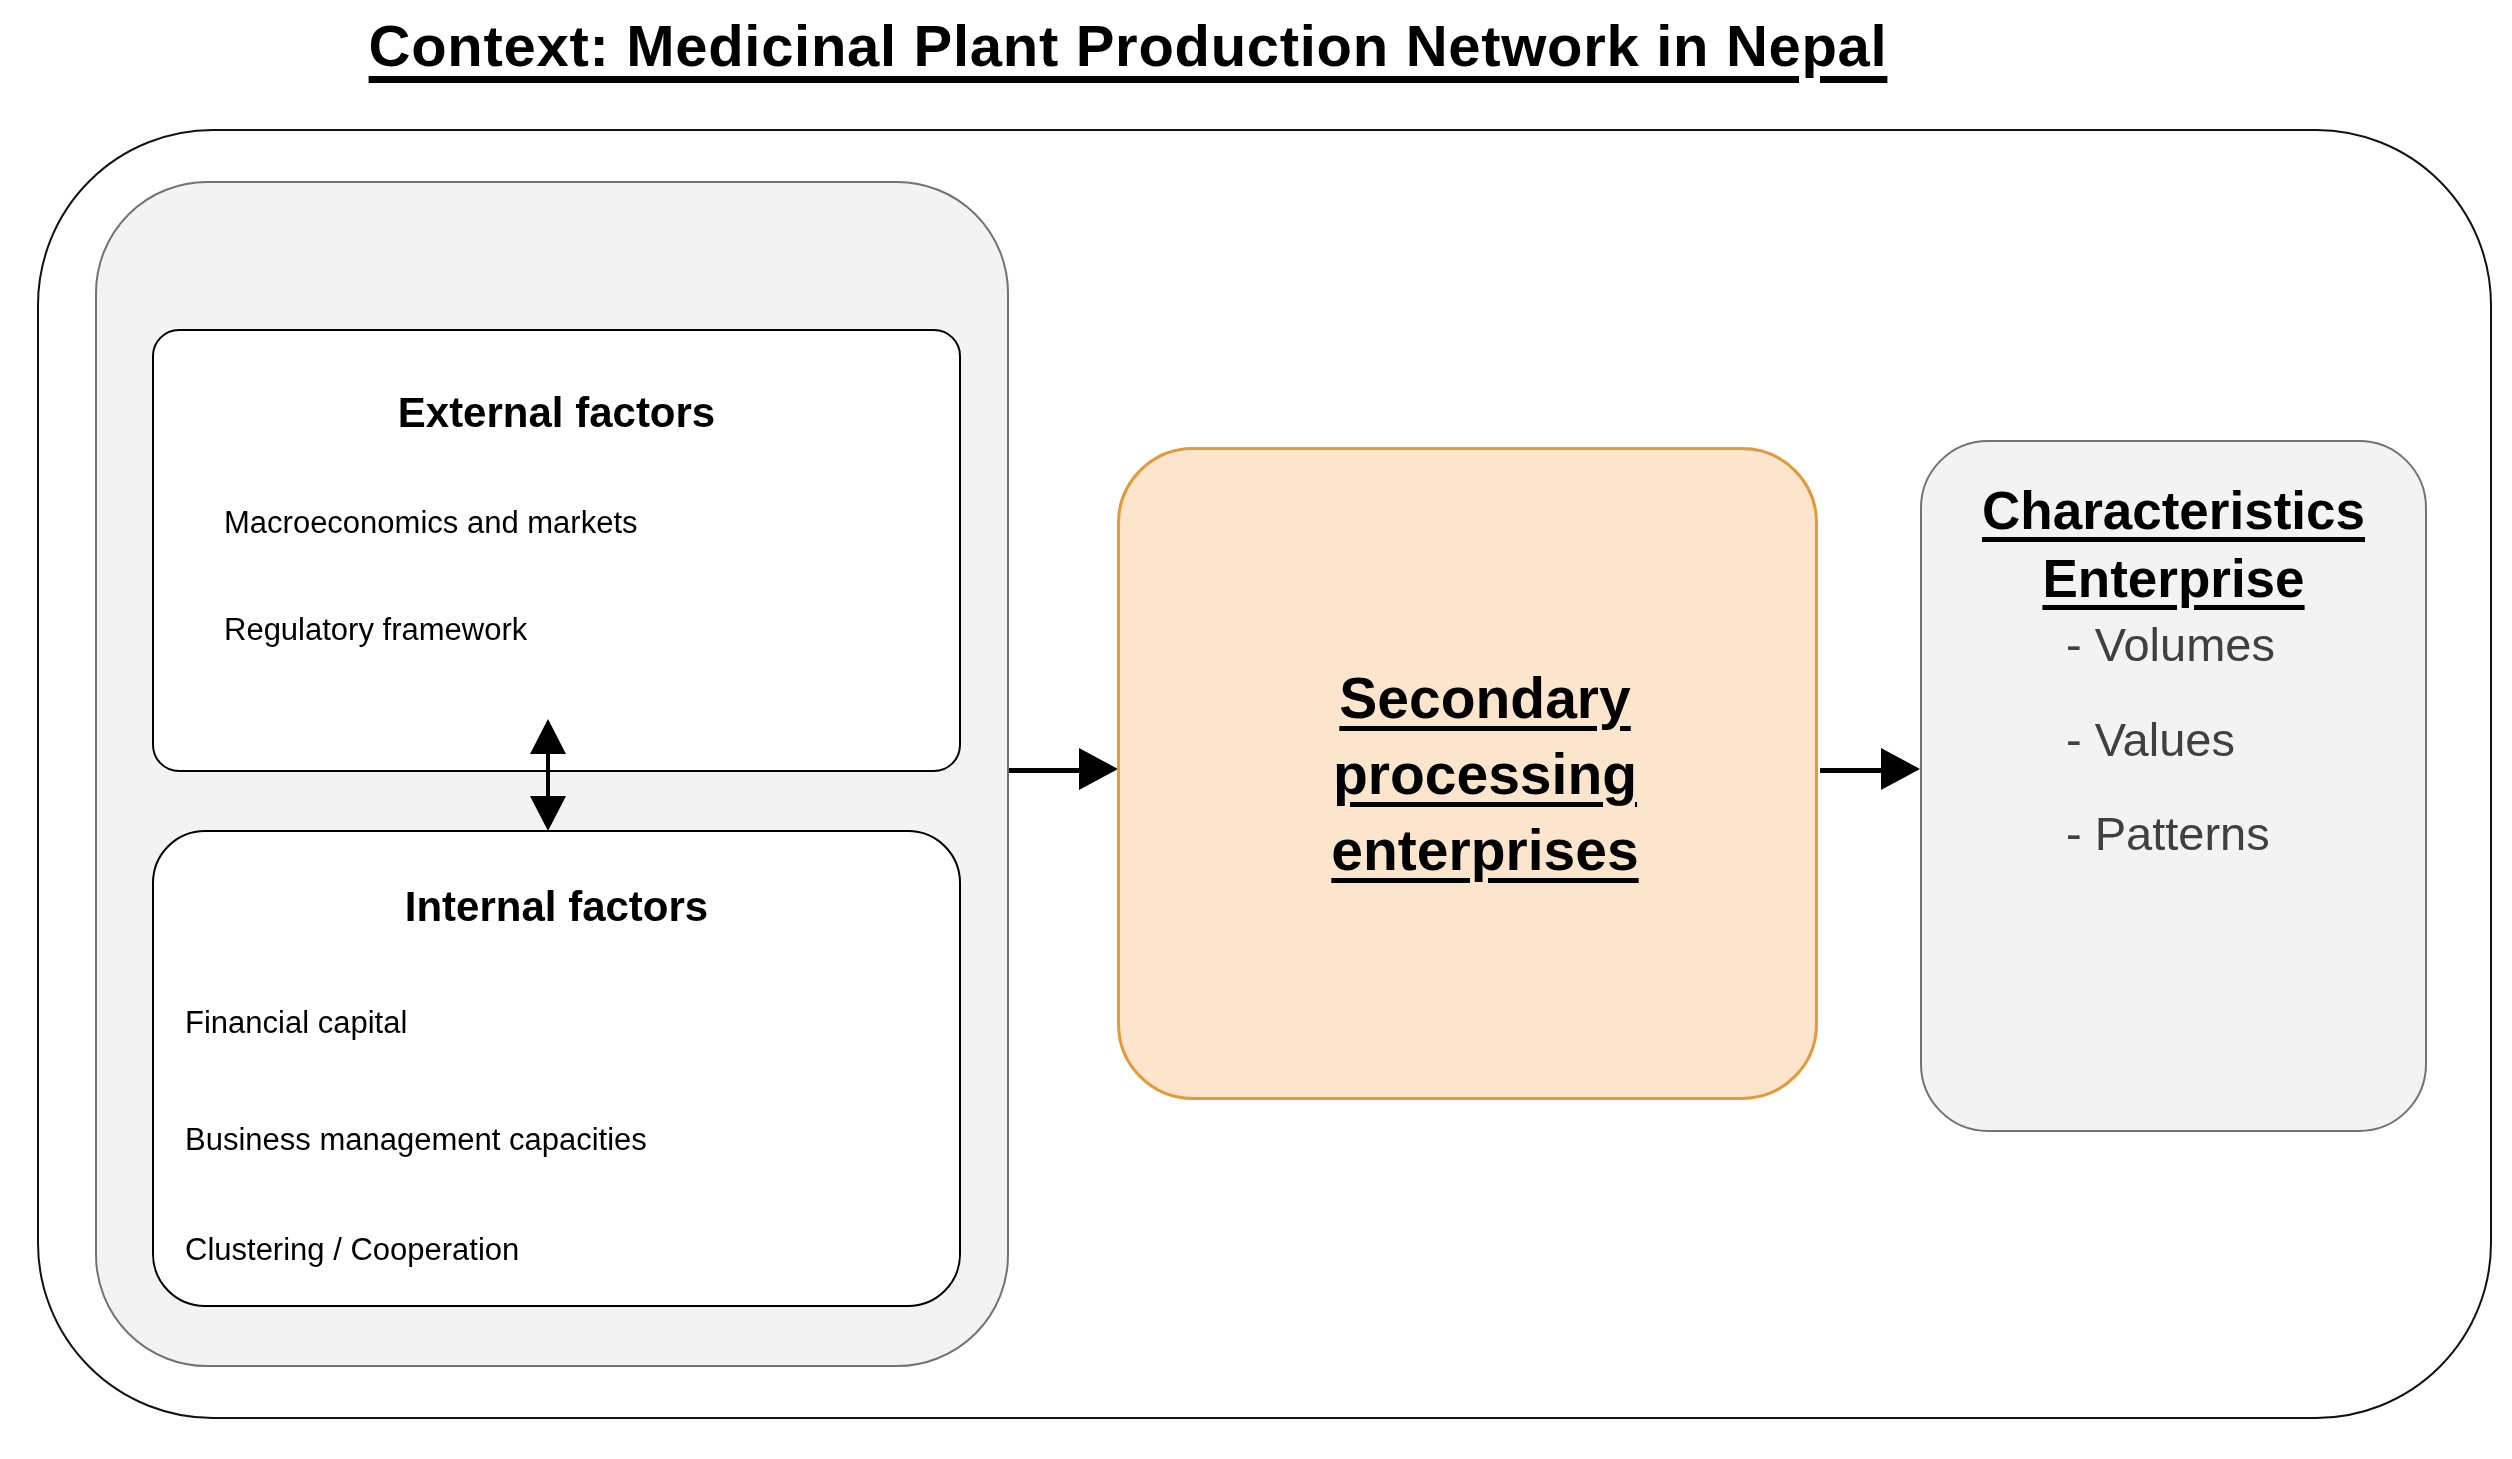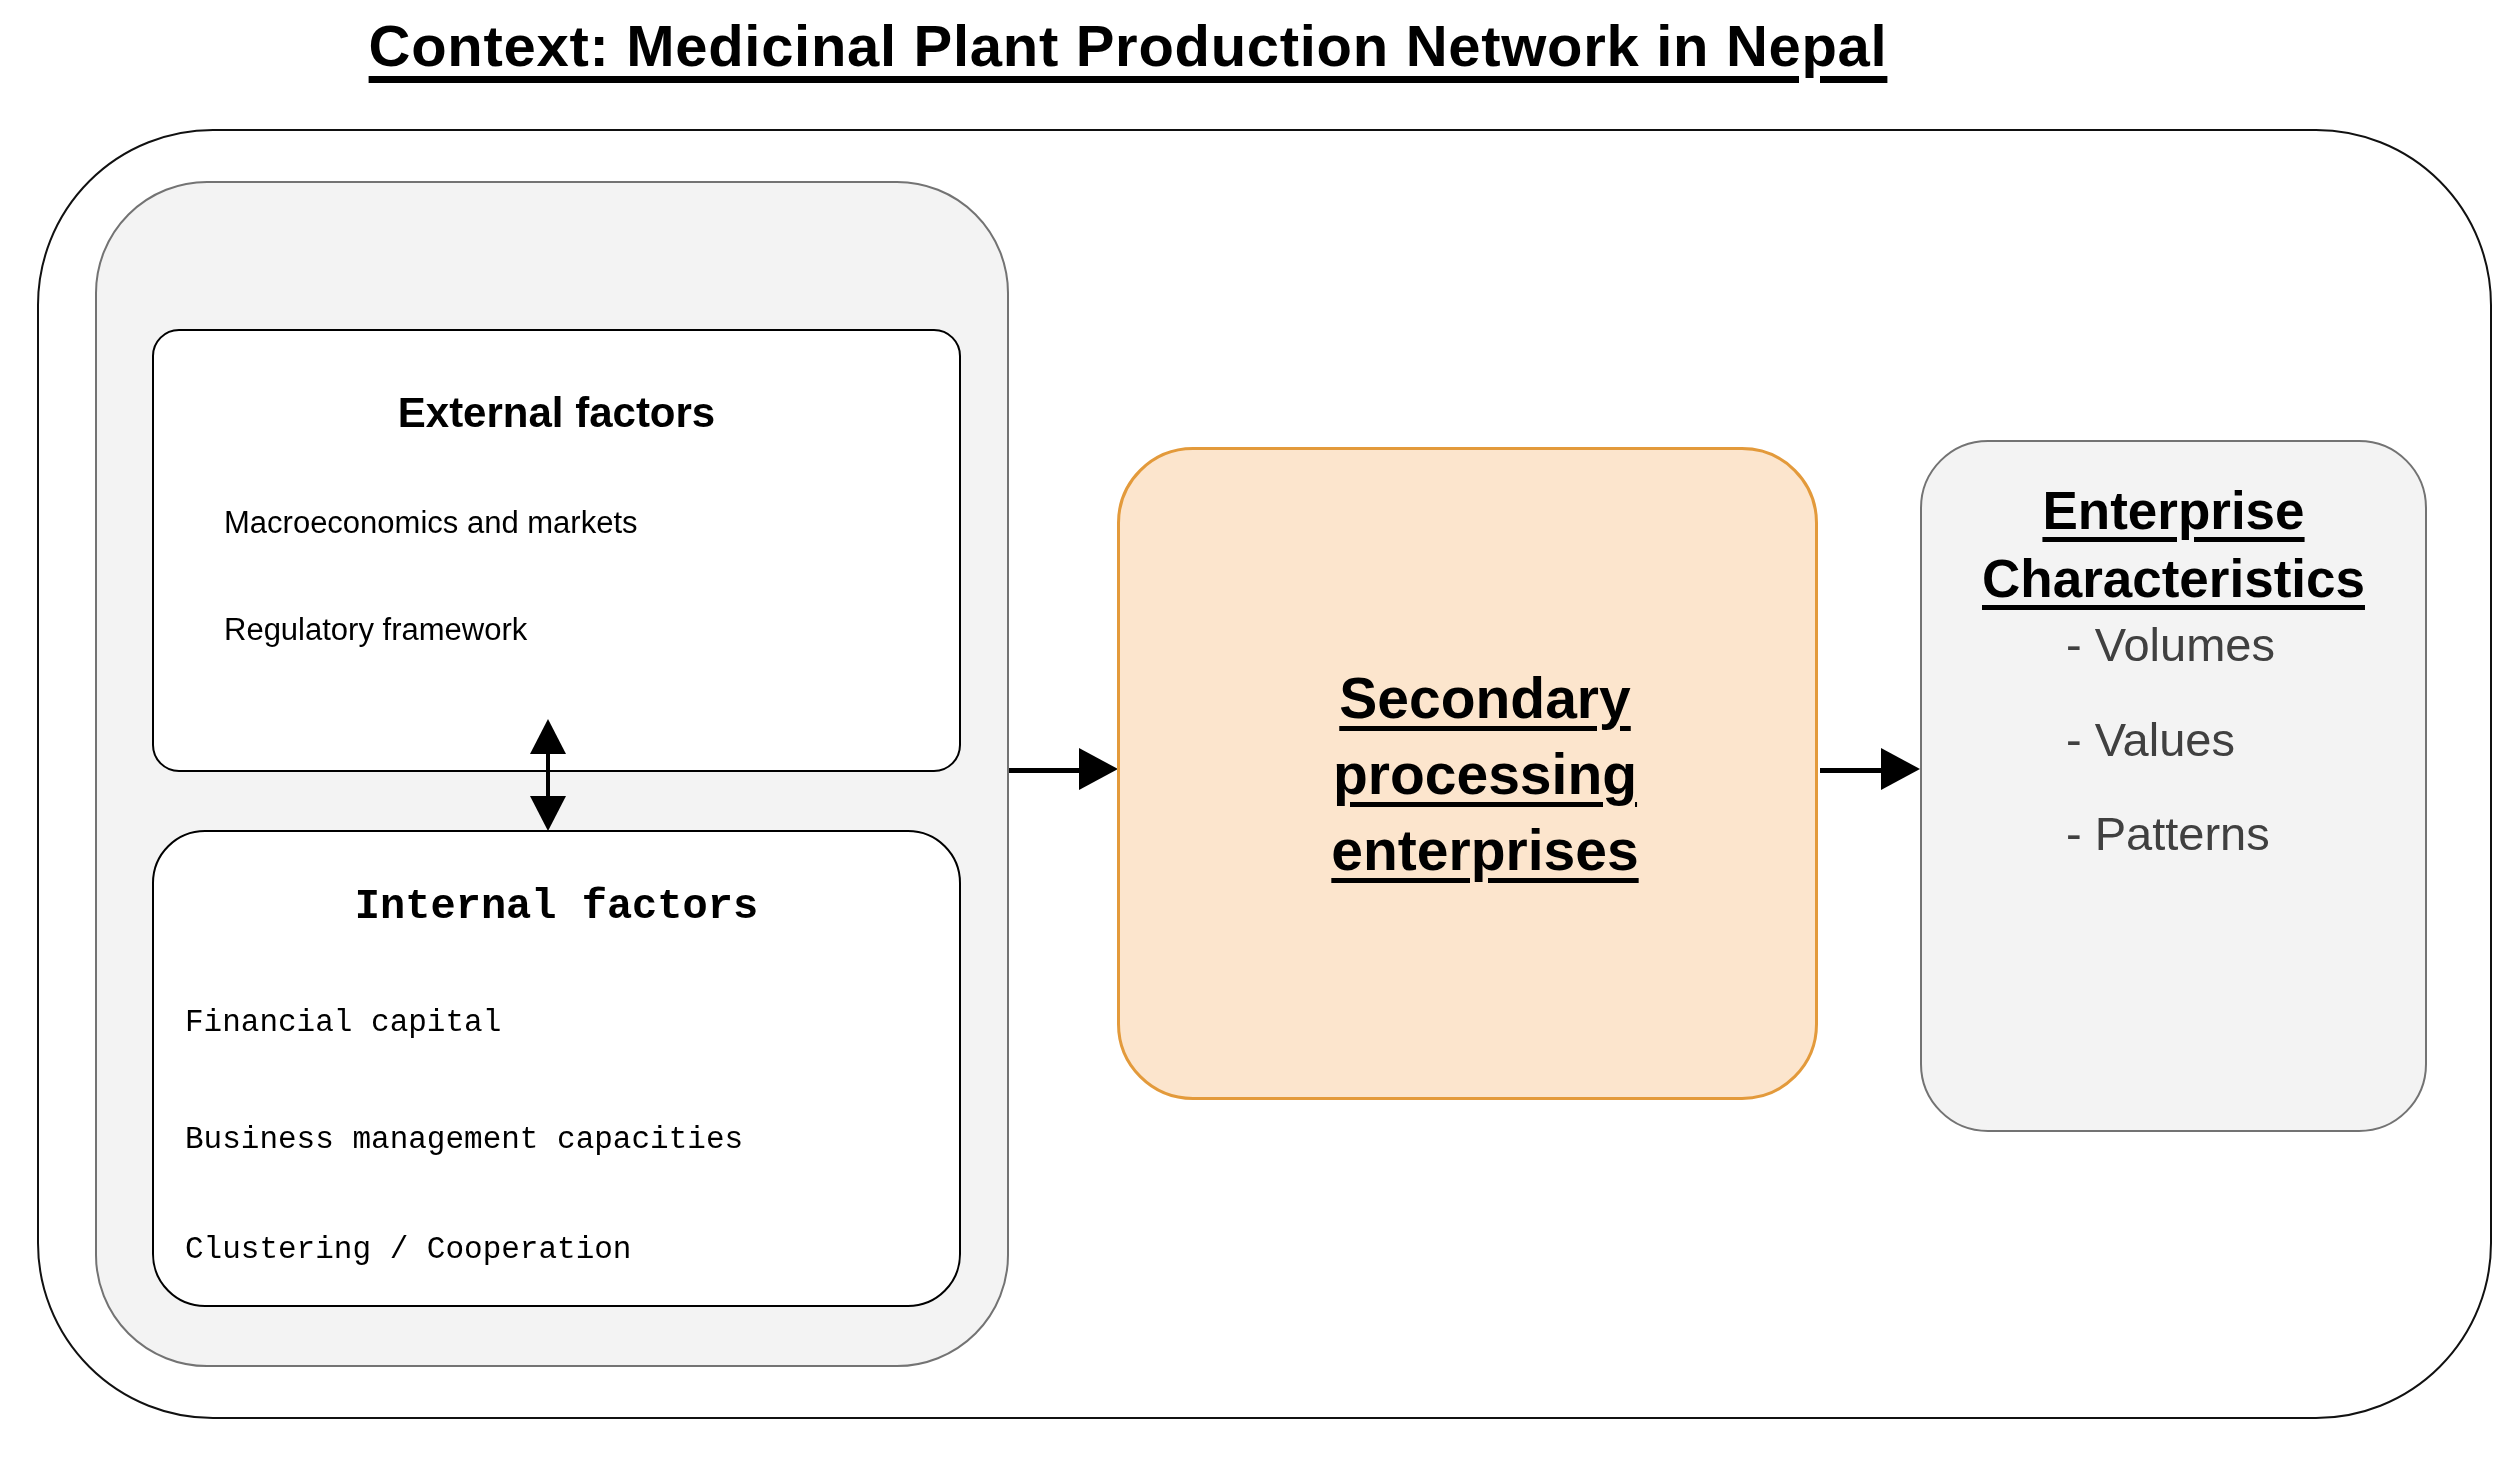--- a/index.html
+++ b/index.html
@@ -30,21 +30,21 @@
   }
   .enabling-title {
     left:95px; top:238px; width:914px; text-align:center;
     font-size:57px; font-weight:bold;
     text-decoration:underline; text-decoration-thickness:5.4px; text-underline-offset:8.1px;
   }
   .white-box {
     background:#ffffff; border:2.7px solid #000000; border-radius:53px;
   }
   .external-box { left:152px; top:329px; width:809px; height:443px;border-radius:27px; }
-  .internal-box { left:152px; top:830px; width:809px; height:477px;font-family:Liberation Mono, monospace; }
+  .internal-box { left:152px; top:830px; width:809px; height:477px; }
 
   .box-heading {
     position:absolute; left:0; width:100%; text-align:center;
     font-size:42px; font-weight:bold; line-height:42px;
   }
   .box-item {
     position:absolute; font-size:31px; line-height:47px; white-space:nowrap;
   }
 
   
@@ -143,22 +143,22 @@
     </div>
   </div>
 
   <div>
     <div class="abs h-arrow-shaft" style="left:1820px; top:768px; width:64px;"></div>
     <div class="abs h-arrow-head" style="left:1881px; top:748px;"></div>
   </div>
 
   <div class="abs enterprise-box">
     <div class="enterprise-title">
+      <span class="row"><span class="u-line">Characteristics</span></span>
       <span class="row"><span class="u-line">Enterprise</span></span>
-      <span class="row"><span class="u-line">Characteristics</span></span>
     </div>
     <div class="enterprise-item" style="top:179px;">- Volumes</div>
     <div class="enterprise-item" style="top:274px;">- Values</div>
     <div class="enterprise-item" style="top:368px;">- Patterns</div>
   </div>
 
 </div>
 
 
 </body></html>

